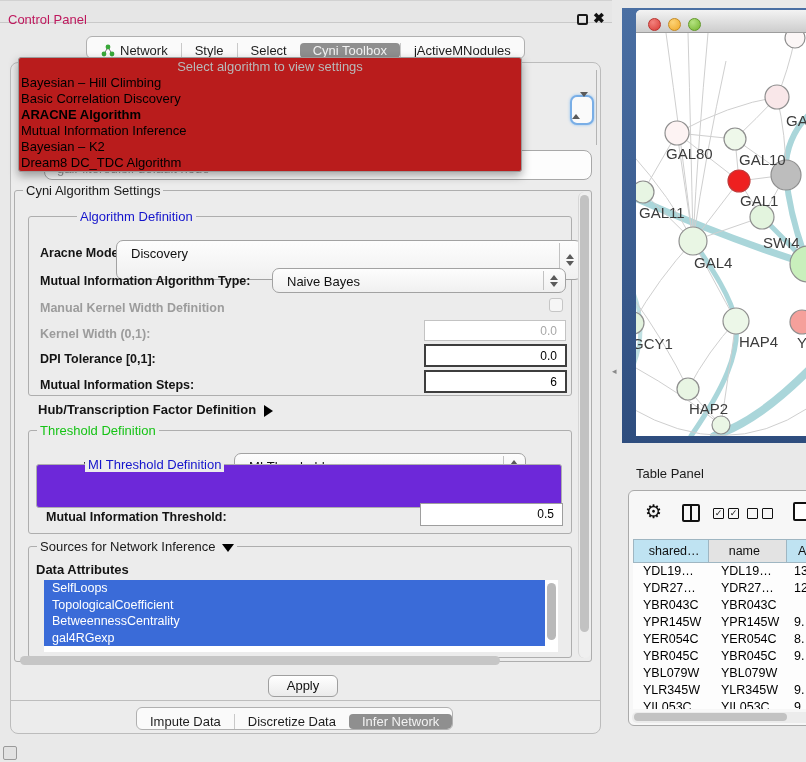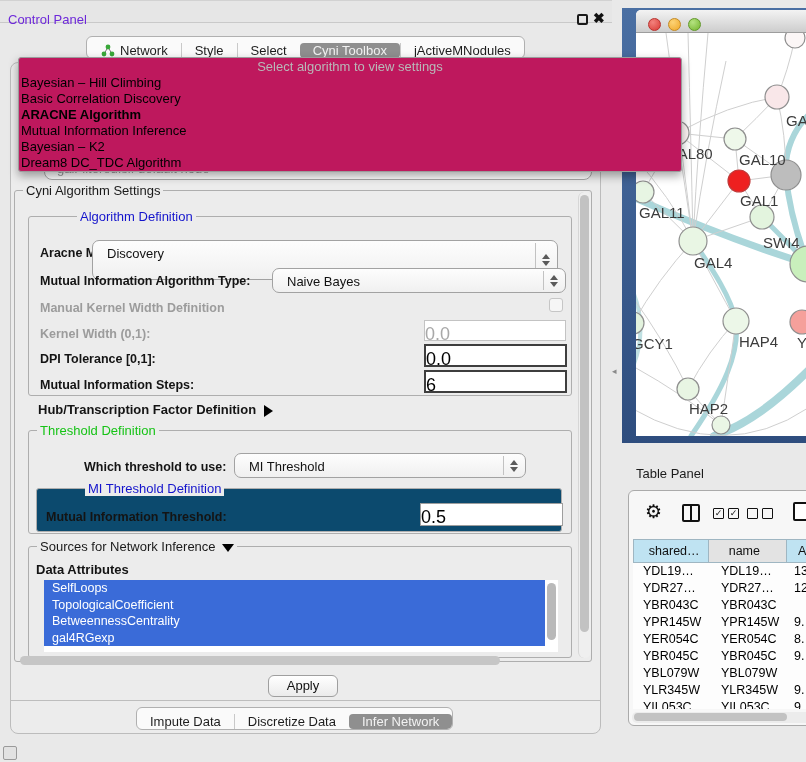--- a/index.html
+++ b/index.html
@@ -4,21 +4,21 @@
 <style>
   * { margin:0; padding:0; box-sizing:border-box; }
   html,body { width:806px; height:762px; overflow:hidden; background:#e9e9e9;
               font-family:"Liberation Sans", sans-serif; }
   .abs { position:absolute; }
   #stage { position:relative; width:806px; height:762px; }
 
   
   #cp-titlebar { left:0; top:8; width:612px; height:23px; background:#e6e6e6;
                  border-top:1px solid #d2d2d2; border-bottom:1px solid #c9c9c9; }
-  #cp-title { left:8px; top:12px; font-size:13px; color:#6d28d9; }
+  #cp-title { left:8px; top:12px; font-size:13px; color:#be185d; }
   #cp-float { left:577px; top:14px; width:11px; height:11px; border:2px solid #1a1a1a; border-radius:2px; }
   #cp-close { left:593px; top:10px; font-size:14px; font-weight:bold; color:#111; }
 
   .tabstrip { height:23px; display:flex; align-items:flex-end; background:#fafafa;
               border:1px solid #b0b0b0; border-radius:6px; overflow:hidden; }
   .tabstrip .tab { display:flex; align-items:center; padding:0 13px; font-size:13px;
                    color:#1d1d1d; border-left:1px solid #c9c9c9; white-space:nowrap; }
   .tabstrip .tab:first-child { border-left:none; }
   .tabstrip .tab.sel { background:#8f8f8f; color:#f2f2f2; border-radius:4px; border-left:none; }
   #top-tabs { left:86px; top:36px; }
@@ -30,21 +30,21 @@
 
   
   #hidden-group-edge { left:596px; top:70px; width:1px; height:75px; background:#b4b4b4; }
   #hidden-combo-stepper { left:570px; top:95px; width:24px; height:30px; background:#fafafa;
         border:2px solid #79aee6; border-radius:7px; box-shadow:0 0 3px #8ec0f0; }
   #hidden-table-combo { left:44px; top:150px; width:548px; height:30px; background:#fdfdfd;
         border:1px solid #a8a8a8; border-radius:8px; font-size:13px; color:#9a9a9a;
         padding:10px 0 0 12px; overflow:hidden; }
 
   
-  #algo-popup { left:18px; top:57px; width:664px; height:115px; background:#be185d;
+  #algo-popup { left:18px; top:57px; width:504px; height:115px; background:#b91c1c;
         border:1px solid #9b9b9b; border-radius:3px; box-shadow:0 4px 10px rgba(0,0,0,.35);
         z-index:5; }
   #algo-popup .ph { text-align:center; color:#b9b9b9; font-size:13px; height:17px; line-height:17px; }
   #algo-popup li { list-style:none; font-size:13px; color:#000; height:16px; line-height:16px;
                    padding-left:2px; white-space:nowrap; }
   #algo-popup li.sel { font-weight:bold; }
 
   
   .group { position:absolute; border:1px solid #aeaeae; border-radius:3px; }
   .group > .legend { position:absolute; top:-8px; left:8px; background:#ececec;
@@ -59,21 +59,21 @@
            border-radius:7px; font-size:13px; color:#111; }
   .combo .val { position:absolute; left:14px; top:5px; }
   .combo .step { position:absolute; right:2px; top:2px; bottom:2px; width:20px;
                  border-left:1px solid #c2c2c2; display:flex; flex-direction:column;
                  align-items:center; justify-content:center; gap:2px; }
   .tri-up   { width:0; height:0; border-left:4px solid transparent; border-right:4px solid transparent;
               border-bottom:5px solid #5a5a5a; }
   .tri-down { width:0; height:0; border-left:4px solid transparent; border-right:4px solid transparent;
               border-top:5px solid #5a5a5a; }
 
-  .tinput { position:absolute; background:#fff; font-size:18px; text-align:left;
+  .tinput { position:absolute; background:#fff; font-size:12px; text-align:right;
             padding:3px 8px 0 0; color:#000; }
   .tinput.dis { border:1px solid #c3c3c3; color:#a8a8a8; }
   .tinput.foc { border:2px solid #3e3e3e; }
 
   .checkbox { position:absolute; width:14px; height:14px; border:1px solid #c6c6c6;
               border-radius:3px; background:#f6f6f6; }
 
   .tri-right-b { display:inline-block; width:0; height:0; border-top:6px solid transparent;
               border-bottom:6px solid transparent; border-left:9px solid #000; margin-left:8px;
               vertical-align:middle; }
@@ -202,21 +202,21 @@
   </div>
 
   <div class="group" style="left:14px; top:190px; width:578px; height:472px;">
     <span class="legend">Cyni Algorithm Settings</span>
   </div>
 
   <div class="group" style="left:28px; top:216px; width:544px; height:180px;">
     <span class="legend blue">Algorithm Definition</span>
   </div>
   <div class="lbl" style="left:40px; top:246px;">Aracne Mode:</div>
-  <div class="combo" style="left:92px; top:240px; width:466px; height:40px;">
+  <div class="combo" style="left:116px; top:240px; width:466px; height:40px;">
     <span class="val">Discovery</span>
     <span class="step">
         <span class="tri-up"></span>
         <span class="tri-down"></span>
       </span>
   </div>
   <div class="lbl" style="left:40px; top:274px;">Mutual Information Algorithm Type:</div>
   <div class="combo" style="left:272px; top:268px; width:294px; height:25px;">
     <span class="val">Naive Bayes</span>
     <span class="step">
@@ -241,21 +241,21 @@
     <span class="legend green">Threshold Definition</span>
   </div>
   <div class="lbl" style="left:84px; top:460px;">Which threshold to use:</div>
   <div class="combo" style="left:234px; top:453px; width:292px; height:25px;">
     <span class="val">MI Threshold</span>
     <span class="step">
         <span class="tri-up"></span>
         <span class="tri-down"></span>
       </span>
   </div>
-  <div class="group" style="left:36px; top:488px; width:526px; height:44px; background:#0c4a6e;">
+  <div class="group" style="left:36px; top:464px; width:526px; height:44px; background:#6d28d9;">
     <span class="legend blue">MI Threshold Definition</span>
   </div>
   <div class="lbl" style="left:46px; top:510px;">Mutual Information Threshold:</div>
   <div class="tinput" style="left:420px; top:503px; width:143px; height:23px; border:1px solid #9e9e9e;">0.5</div>
 
   <div class="group" style="left:28px; top:546px; width:544px; height:112px;">
     <span class="legend">
       <span>Sources for Network Inference</span><span class="tri-down-b"></span>
     </span>
   </div>

